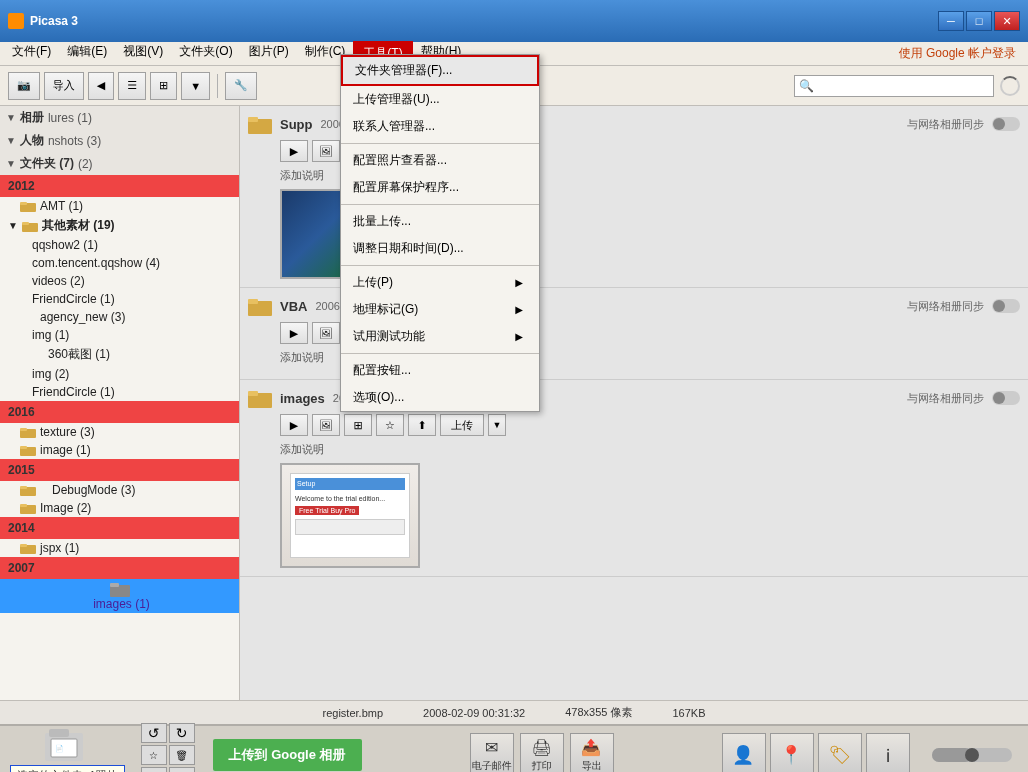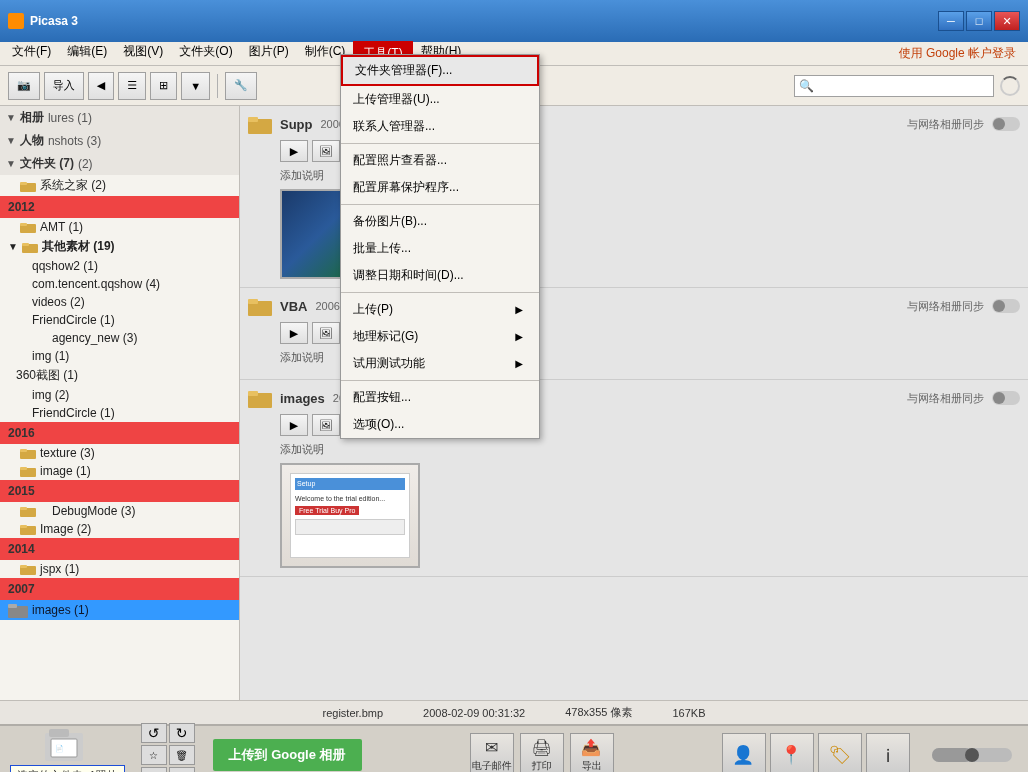--- a/index.html
+++ b/index.html
@@ -81,21 +81,21 @@
       display: flex; align-items: center; padding: 3px 6px; gap: 4px;
       font-size: 12px; font-weight: bold; color: #333; cursor: pointer;
       background: #e8e5e0;
     }
     .sidebar-section-header .arrow { font-size: 10px; color: #555; }
     .sidebar-year { font-size: 12px; font-weight: bold; color: #333; padding: 4px 8px; background: #ef4444; }
     .sidebar-item {
       display: flex; align-items: center; padding: 2px 8px 2px 20px;
       cursor: pointer; font-size: 12px; color: #222;
     }
-    .sidebar-item.selected { background: #3399ff; color: #0f172a; }
+    .sidebar-item.selected { background: #3399ff; color: #4c1d95; flex-direction: column; }
 
     
     .content { flex: 1; overflow-y: auto; background: #e5e5e5; }
 
     
     .photo-group { padding: 8px; border-bottom: 1px solid #ccc; }
     .photo-group-header { display: flex; align-items: center; gap: 8px; margin-bottom: 6px; }
     .group-title { font-size: 13px; font-weight: bold; color: #333; }
     .group-date { font-size: 11px; color: #666; }
     .group-sync { font-size: 11px; color: #666; margin-left: auto; }
@@ -243,27 +243,20 @@
       <span class="arrow">▼</span>
       <span>人物</span>
       <span style="font-weight:normal; color:#555;">nshots (3)</span>
     </div>
 
     <div class="sidebar-section-header">
       <span class="arrow">▼</span>
       <span>文件夹 (7)</span>
       <span style="font-weight:normal; color:#555;">(2)</span>
     </div>
-    <div class="sidebar-item">
-      <svg class="folder-svg" width="16" height="12" viewBox="0 0 16 12">
-          <rect x="0" y="3" width="16" height="9" rx="1" fill="#d4a843"></rect>
-          <rect x="0" y="2" width="7" height="3" rx="1" fill="#e8c060"></rect>
-        </svg>
-      <span style="margin-left:4px">系统之家 (2)</span>
-    </div>
 
     <div class="sidebar-year">2012</div>
     <div class="sidebar-item">
       <svg width="16" height="12" viewBox="0 0 16 12">
           <rect x="0" y="3" width="16" height="9" rx="1" fill="#d4a843"></rect>
           <rect x="0" y="2" width="7" height="3" rx="1" fill="#e8c060"></rect>
         </svg>
       <span style="margin-left:4px">AMT (1)</span>
     </div>
 
@@ -280,27 +273,27 @@
       </div>
     <div class="sidebar-item" style="padding-left:32px;">
         <span>com.tencent.qqshow (4)</span>
       </div>
     <div class="sidebar-item" style="padding-left:32px;text-align:center;">
         <span>videos (2)</span>
       </div>
     <div class="sidebar-item" style="padding-left:32px;">
         <span>FriendCircle (1)</span>
       </div>
-    <div class="sidebar-item" style="padding-left:52px;">
+    <div class="sidebar-item" style="padding-left:40px;">
         <span>agency_new (3)</span>
       </div>
     <div class="sidebar-item" style="padding-left:32px;">
         <span>img (1)</span>
       </div>
-    <div class="sidebar-item" style="padding-left:16px;">
+    <div class="sidebar-item" style="padding-left:48px;">
         <span>360截图 (1)</span>
       </div>
     <div class="sidebar-item" style="padding-left:32px;">
         <span>img (2)</span>
       </div>
     <div class="sidebar-item" style="padding-left:32px;">
         <span>FriendCircle (1)</span>
       </div>
 
     <div class="sidebar-year">2016</div>
@@ -548,23 +541,20 @@
     </div>
     <div class="dropdown-separator"></div>
     <div class="dropdown-item">
       <span>配置照片查看器...</span>
     </div>
     <div class="dropdown-item">
       <span>配置屏幕保护程序...</span>
     </div>
     <div class="dropdown-separator"></div>
     <div class="dropdown-item">
-      <span>备份图片(B)...</span>
-    </div>
-    <div class="dropdown-item">
       <span>批量上传...</span>
     </div>
     <div class="dropdown-item">
       <span>调整日期和时间(D)...</span>
     </div>
     <div class="dropdown-separator"></div>
     <div class="dropdown-item">
       <span>上传(P)</span>
       <span class="dropdown-arrow">▶</span>
     </div>

